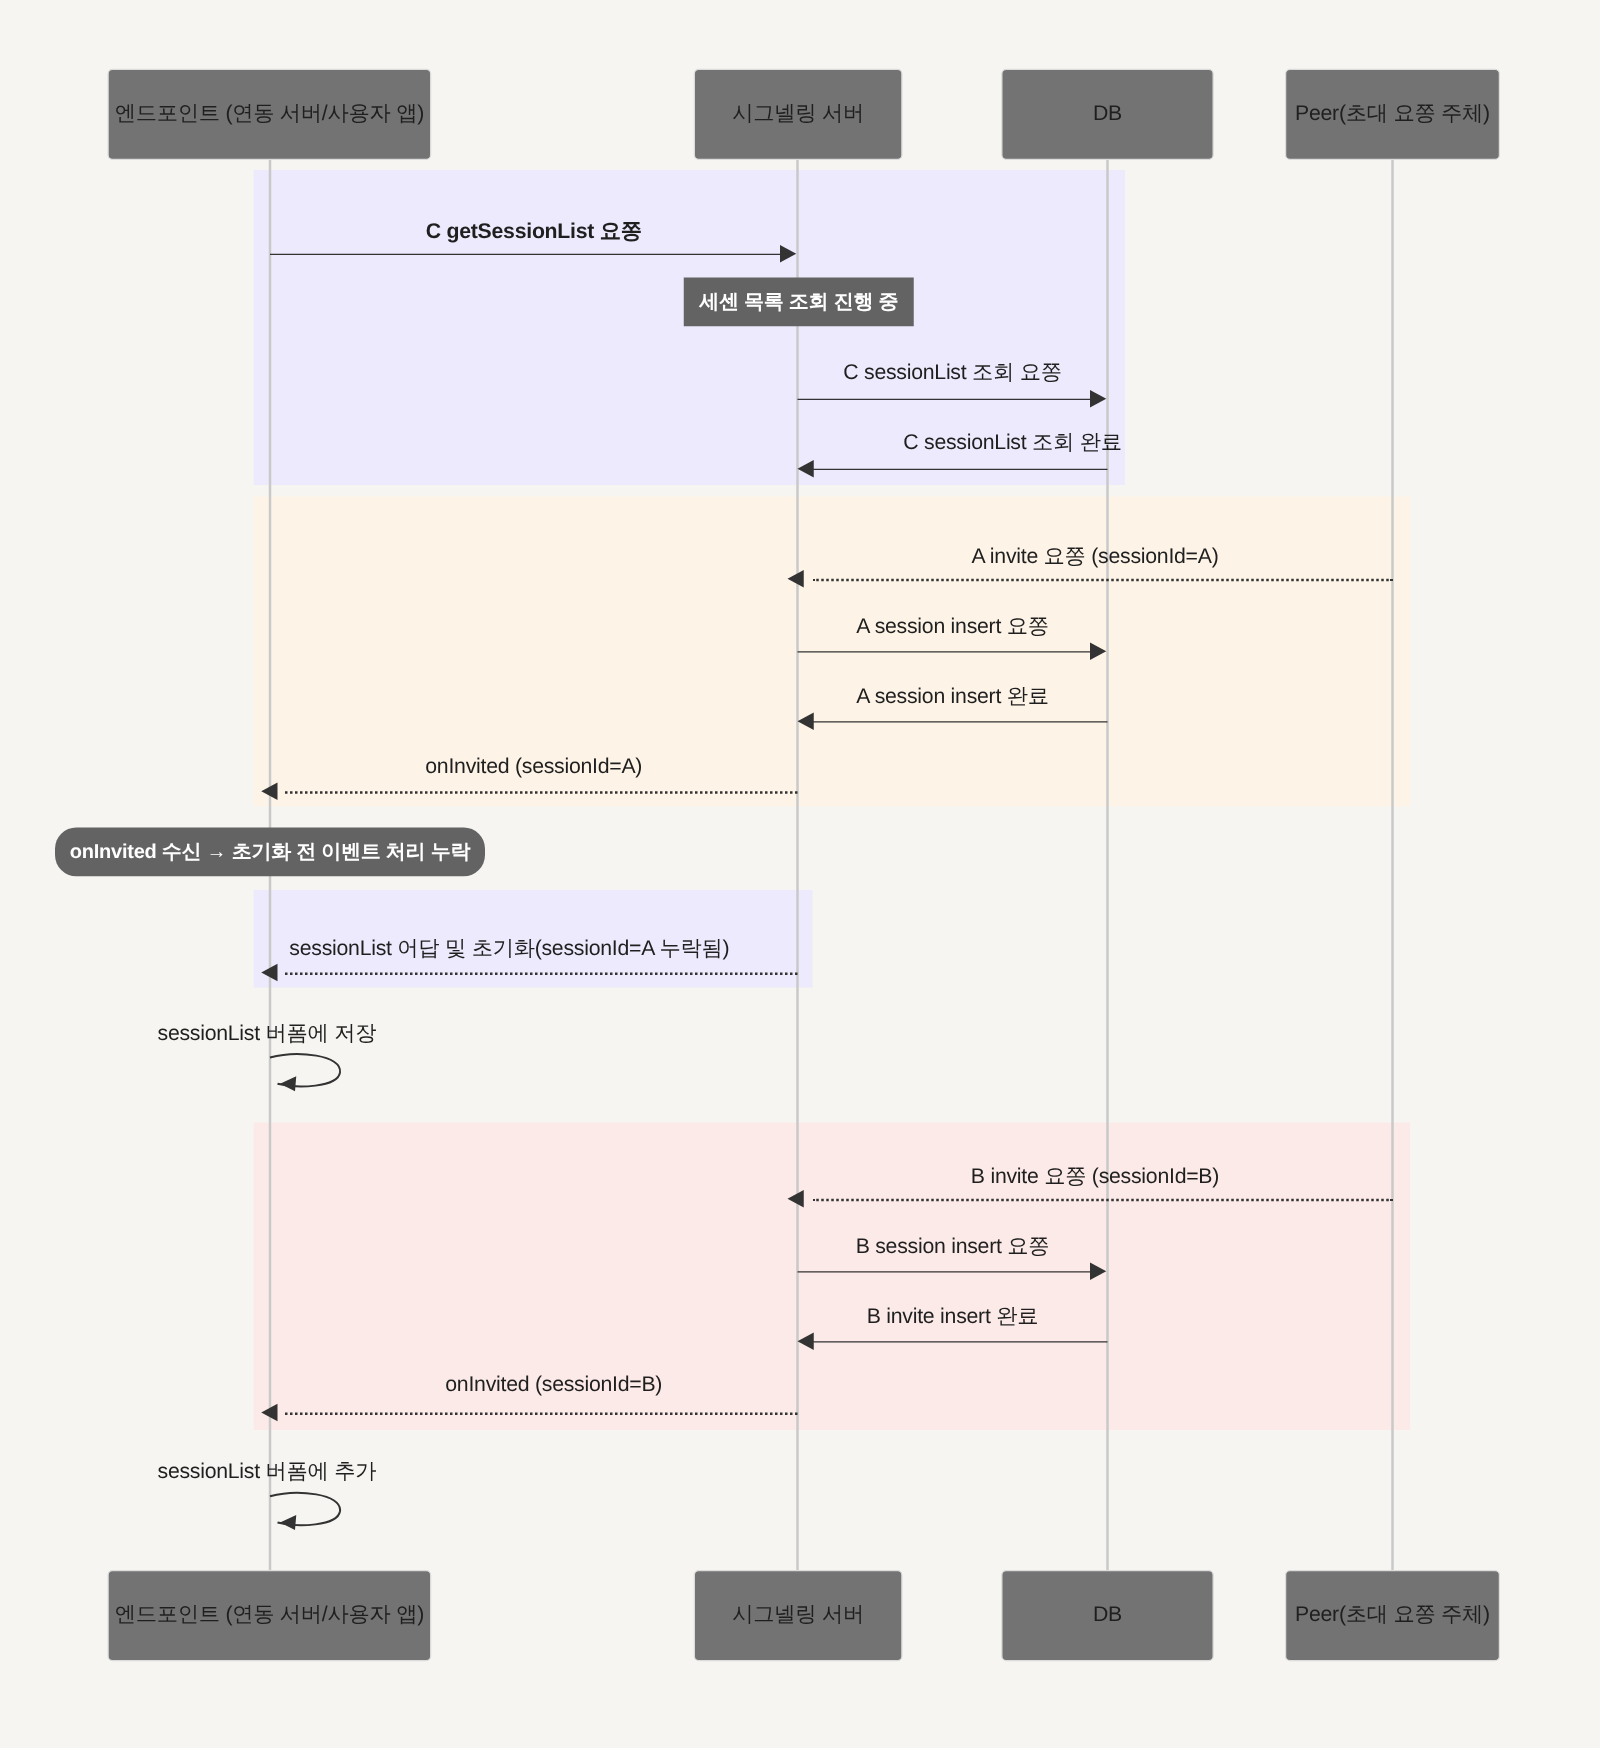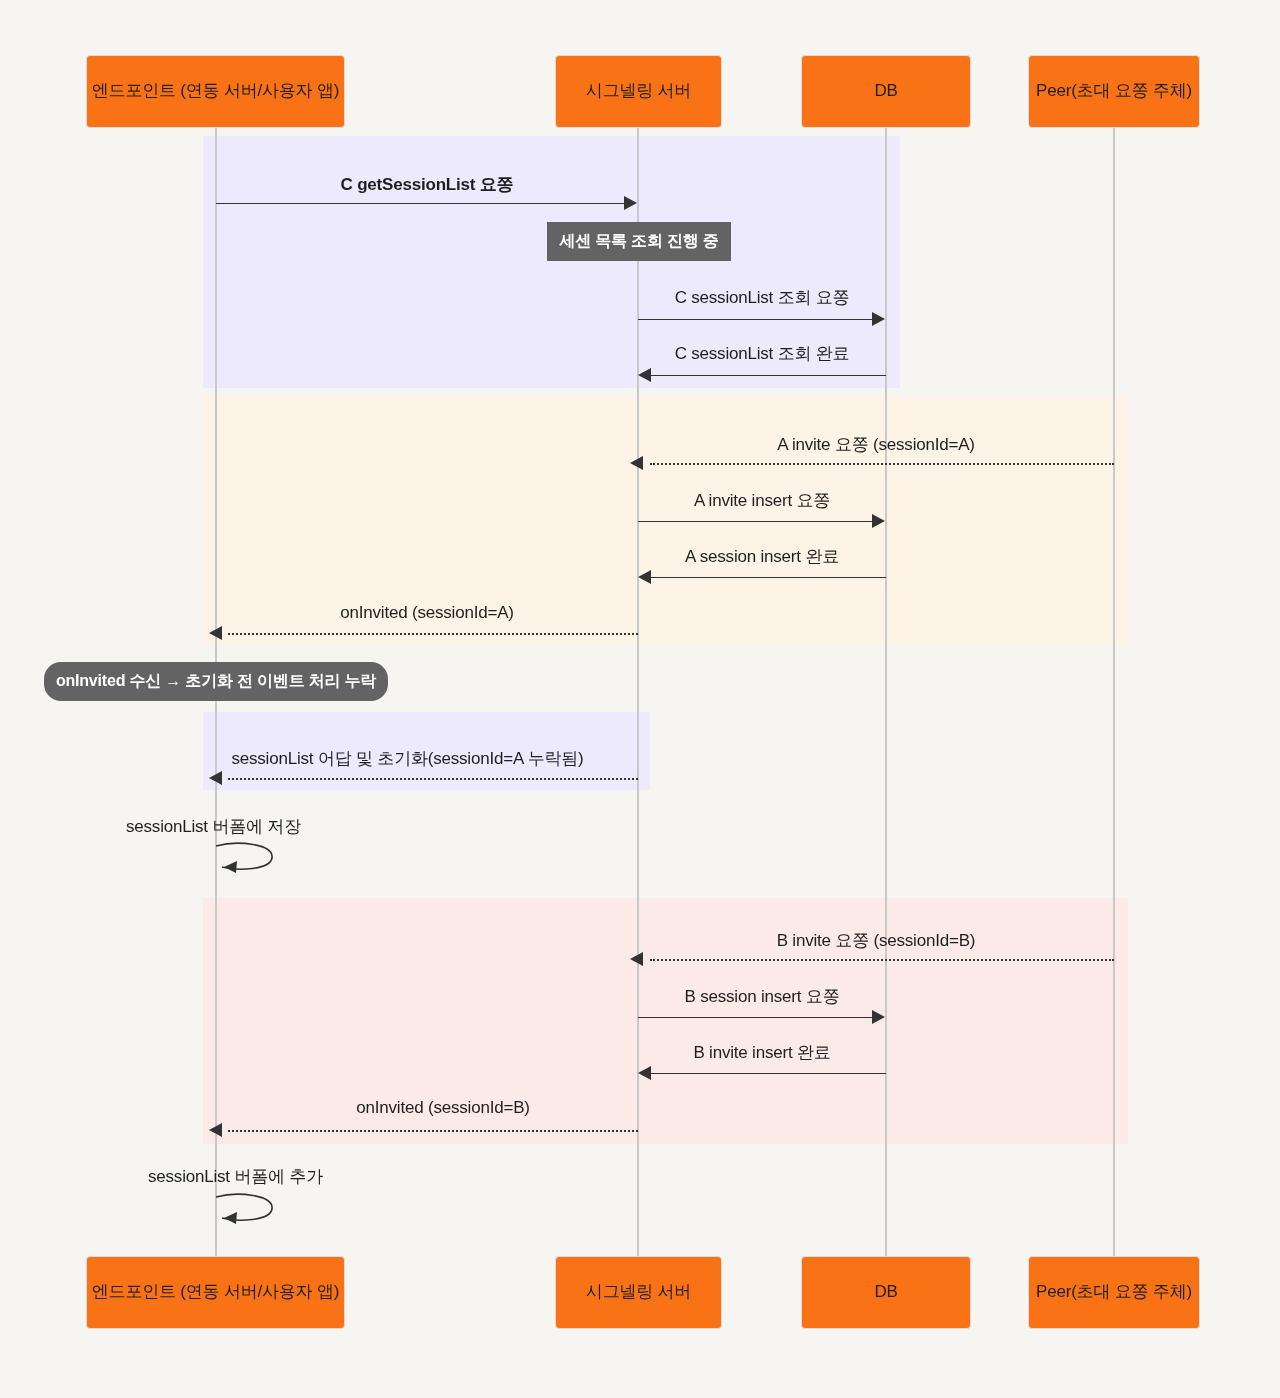--- a/index.html
+++ b/index.html
@@ -13,21 +13,21 @@
 
   
   .group{position:absolute;}
 
   
   .lifeline{position:absolute;width:2px;background:#c9c9c9;}
 
   
   .actor{
     position:absolute;
-    background:#f97316;
+    background:#737373;
     border:1px solid #dcdcdc;
     border-radius:4px;
     display:flex;align-items:center;justify-content:center;
     color:#1f1f1f;
     font-size:17px;
     letter-spacing:-0.2px;
     box-sizing:border-box;
     text-align:center;
     line-height:1.2;
   }
@@ -122,29 +122,29 @@
   <div class="head right" style="left:624px;top:196px;"></div>
 
   <div class="note" style="left:547px;top:222px;width:184px;height:39px;">
     <span>세센 목록 조회 진행 중</span>
   </div>
 
   <div class="msg-label" style="left:638px;top:286px;width:248px;">C sessionList 조회 요쫑</div>
   <div class="line" style="left:638px;top:319px;width:236px;"></div>
   <div class="head right" style="left:872px;top:312px;"></div>
 
-  <div class="msg-label" style="left:638px;top:342px;width:248px;">C sessionList 조회 완료</div>
+  <div class="msg-label" style="left:638px;top:342px;width:248px;padding-left:48px;">C sessionList 조회 완료</div>
   <div class="line" style="left:650px;top:375px;width:236px;"></div>
   <div class="head left" style="left:638px;top:368px;"></div>
 
   <div class="msg-label" style="left:638px;top:433px;width:476px;">A invite 요쫑 (sessionId=A)</div>
   <div class="line dotted" style="left:650px;top:463px;width:464px;"></div>
   <div class="head left" style="left:630px;top:456px;"></div>
 
-  <div class="msg-label" style="left:638px;top:489px;width:248px;">A invite insert 요쫑</div>
+  <div class="msg-label" style="left:638px;top:489px;width:248px;">A session insert 요쫑</div>
   <div class="line" style="left:638px;top:521px;width:236px;"></div>
   <div class="head right" style="left:872px;top:514px;"></div>
 
   <div class="msg-label" style="left:638px;top:545px;width:248px;">A session insert 완료</div>
   <div class="line" style="left:650px;top:577px;width:236px;"></div>
   <div class="head left" style="left:638px;top:570px;"></div>
 
   <div class="msg-label" style="left:216px;top:603px;width:422px;">onInvited (sessionId=A)</div>
   <div class="line dotted" style="left:228px;top:633px;width:410px;"></div>
   <div class="head left" style="left:209px;top:626px;"></div>
@@ -172,19 +172,19 @@
   <div class="head right" style="left:872px;top:1010px;"></div>
 
   <div class="msg-label" style="left:638px;top:1041px;width:248px;">B invite insert 완료</div>
   <div class="line" style="left:650px;top:1073px;width:236px;"></div>
   <div class="head left" style="left:638px;top:1066px;"></div>
 
   <div class="msg-label" style="left:216px;top:1098px;width:422px;margin-left:16px;">onInvited (sessionId=B)</div>
   <div class="line dotted" style="left:228px;top:1130px;width:410px;"></div>
   <div class="head left" style="left:209px;top:1123px;"></div>
 
-  <div class="msg-label" style="left:126px;top:1165px;width:auto;text-align:right;margin-left:22px;">sessionList 버폼에 추가</div>
+  <div class="msg-label" style="left:126px;top:1165px;width:auto;text-align:right;">sessionList 버폼에 추가</div>
   <svg class="selfloop" style="left:208px;top:1189px;" width="80" height="40" viewBox="0 0 80 40">
     <path d="M8,8 C 30,2 66,6 64,20 C 62,32 30,33 14,29" fill="none" stroke="#333333" stroke-width="1.6"></path>
     <polygon points="16,29 29,23 28,35" fill="#333333"></polygon>
   </svg>
 
 </div>
 
 </body></html>

